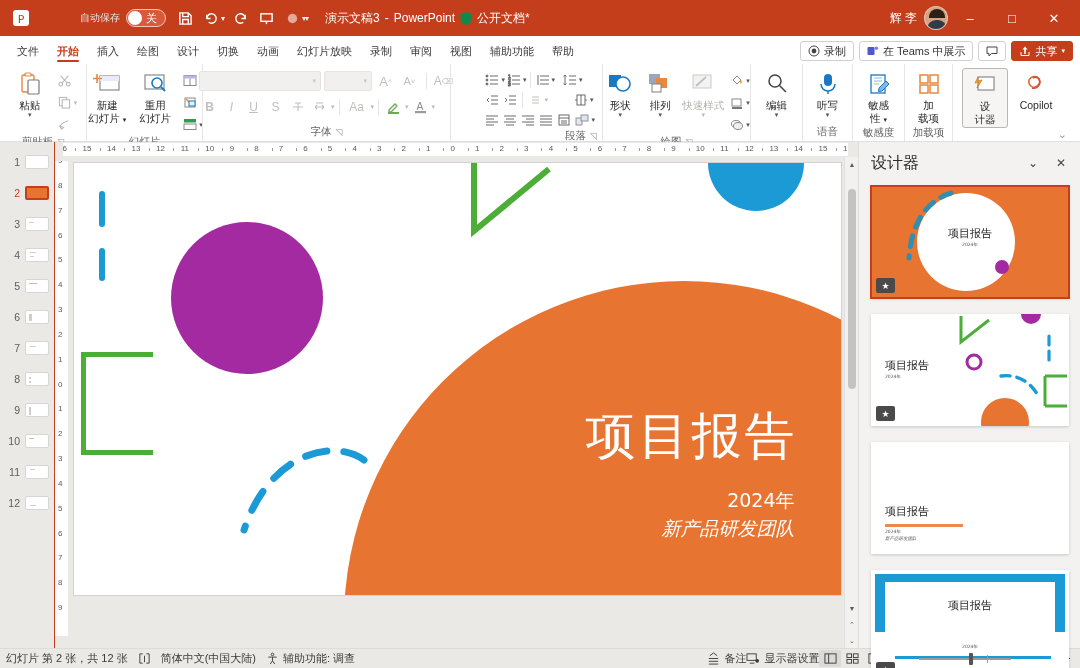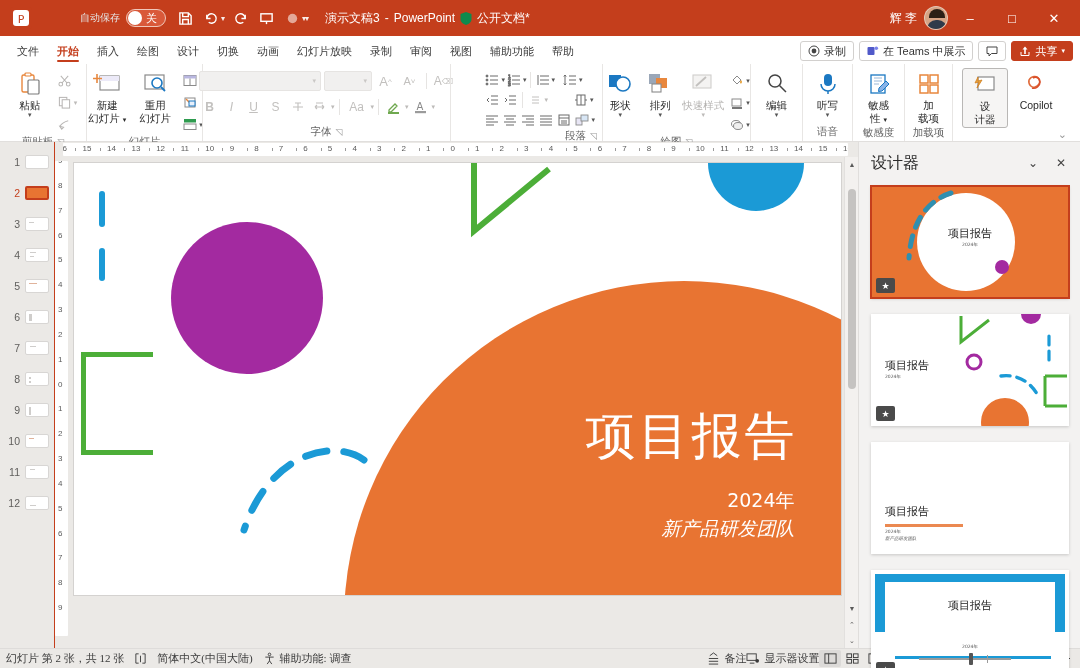--- a/index.html
+++ b/index.html
@@ -274,21 +274,21 @@
   .idea .it {
     position: absolute; font-family: "DejaVu Sans", sans-serif; color: #222;
   }
 
   
   .status {
     height: 20px; background: #ebe9e6; flex: 0 0 20px; display: flex; align-items: center;
     font-size: 11px; color: #3b3b3b; padding: 0 6px; gap: 10px;
     border-top: 1px solid #dedcda;
   }
-  .status .si { display: flex; align-items: center; gap: 4px; white-space: nowrap; font-family: Liberation Serif, serif; }
+  .status .si { display: flex; align-items: center; gap: 4px; white-space: nowrap; }
   .status .right { margin-left: auto; display: flex; align-items: center; gap: 0; }
   .vbtn {
     width: 22px; height: 17px; display: flex; align-items: center; justify-content: center;
     border-radius: 2px;
   }
   .vbtn.active { background: #dcdad8; }
   .vbtn svg { width: 13px; height: 13px; }
   .zoomslider { display: flex; align-items: center; gap: 5px; }
   .zline { width: 92px; height: 2px; background: #9b9b9b; position: relative; }
   .zline .knob2 {

